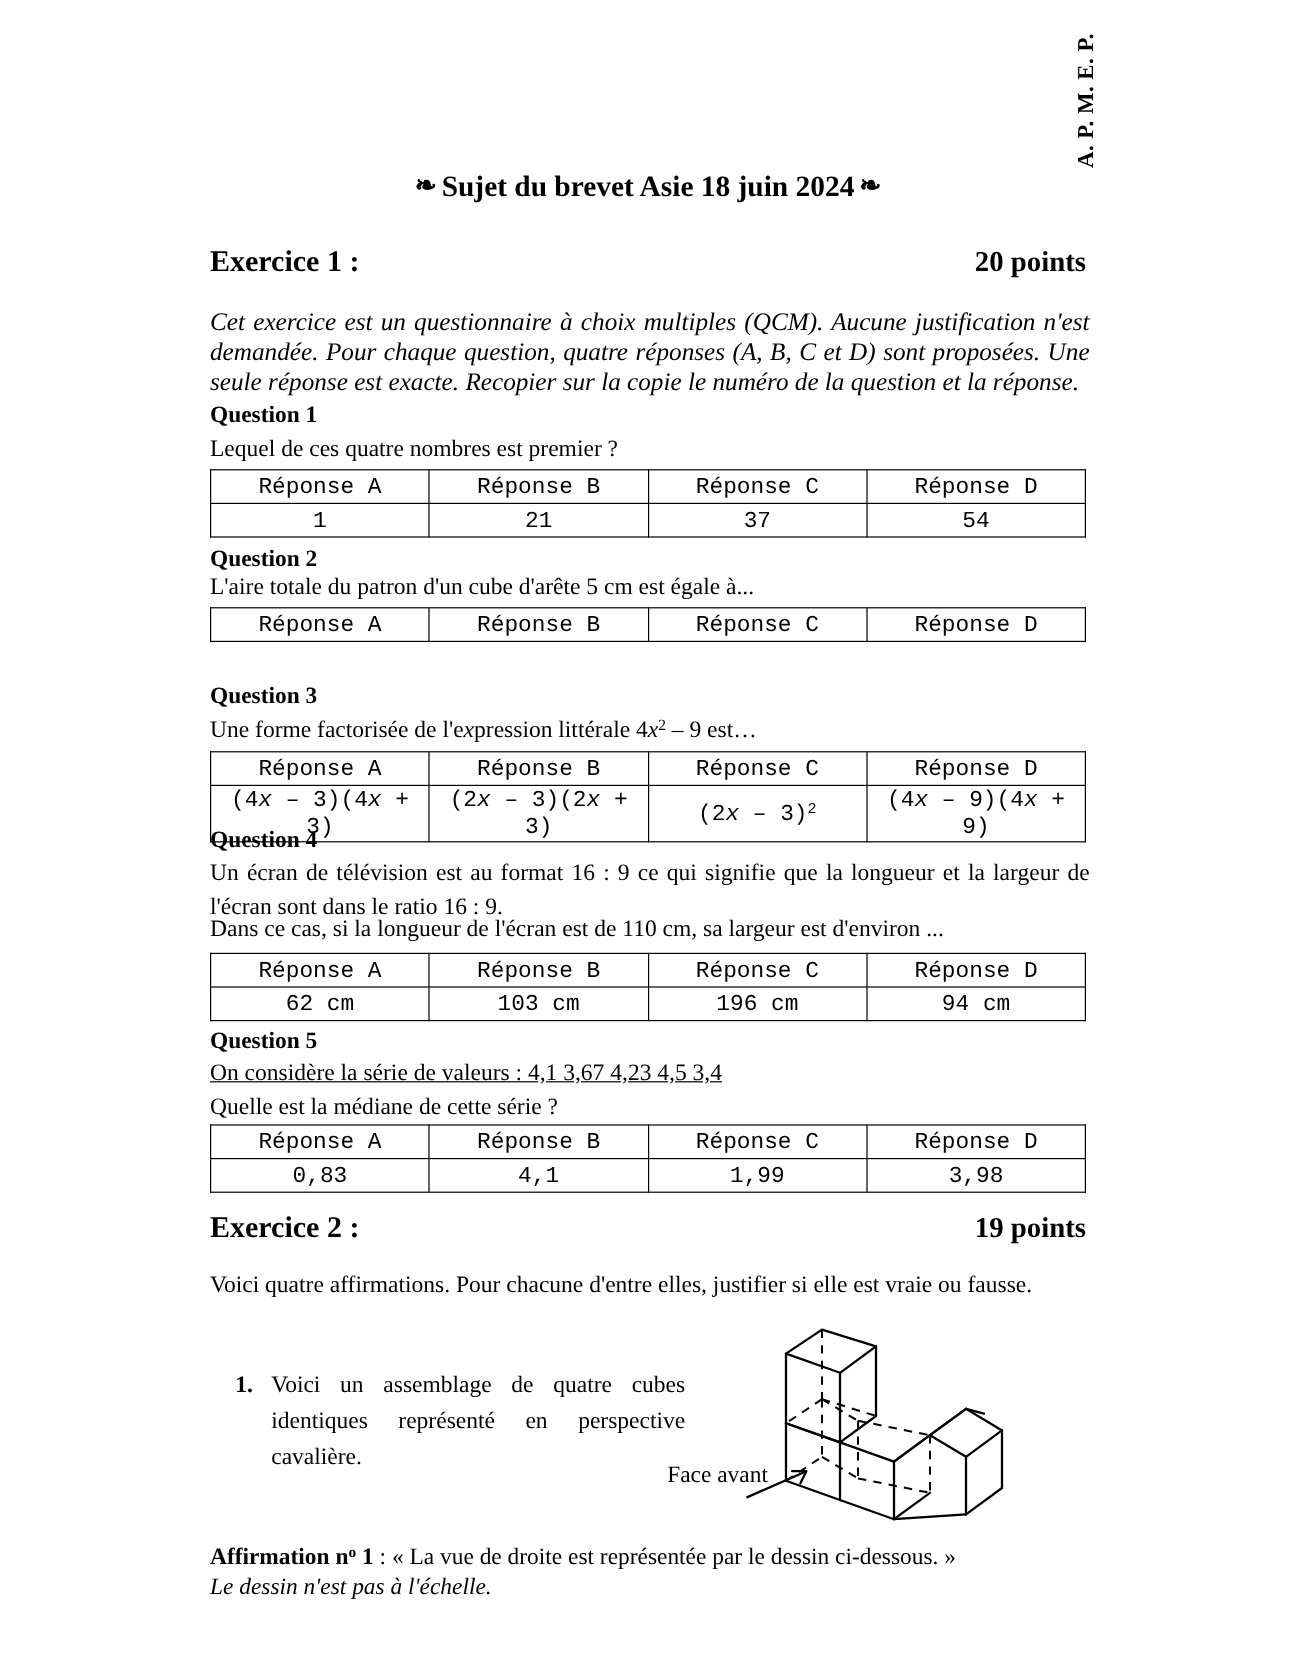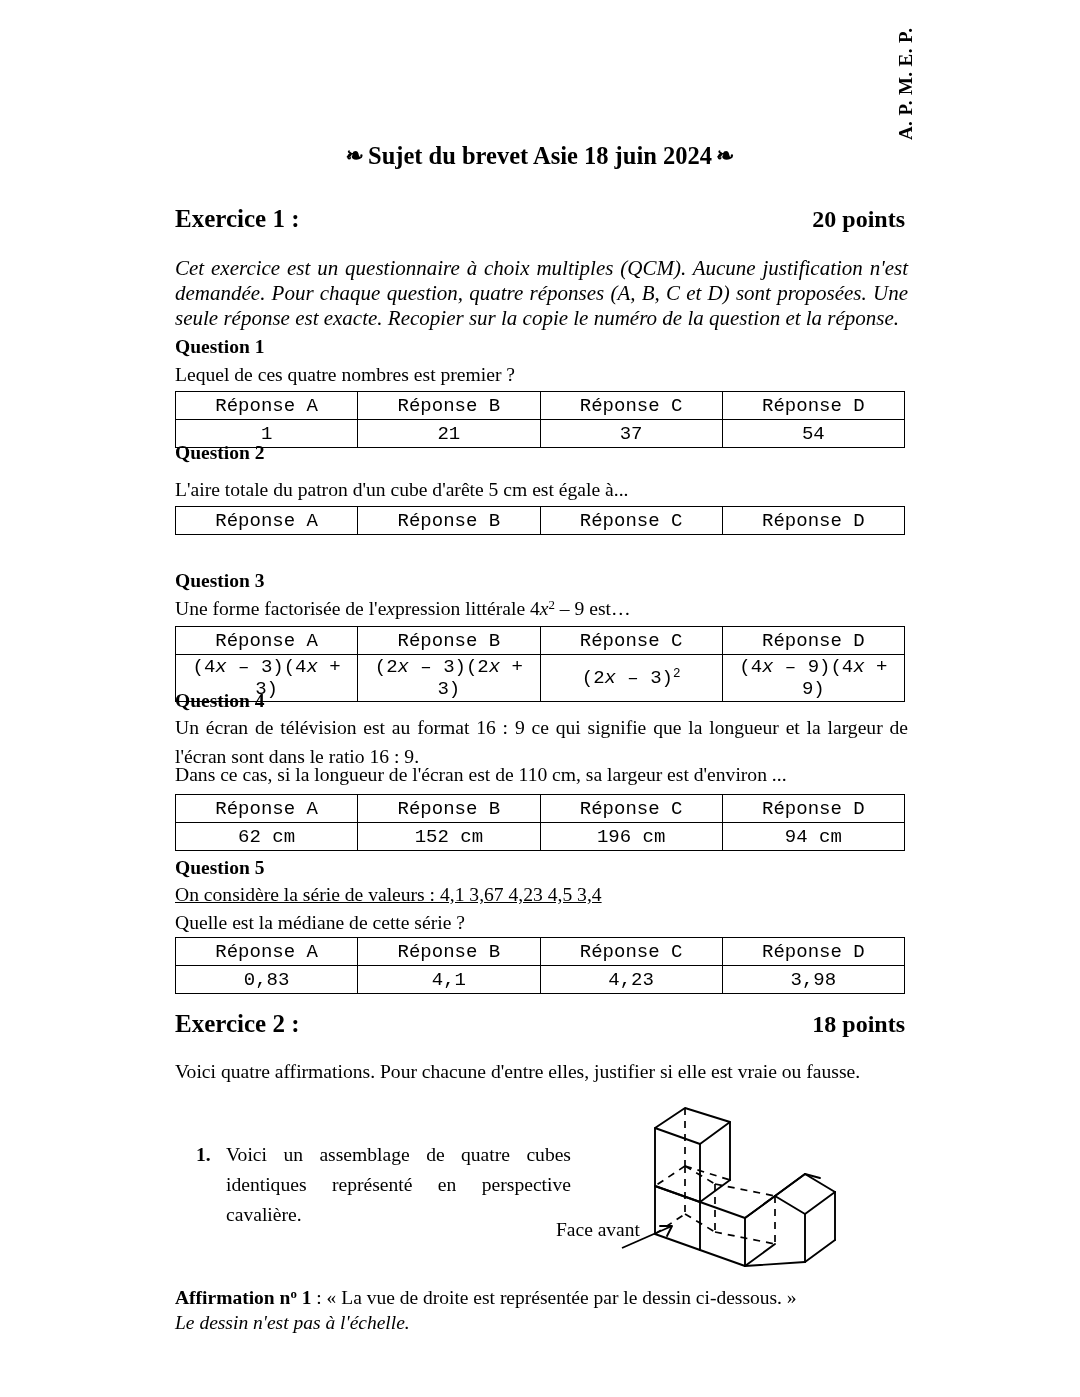--- a/index.html
+++ b/index.html
@@ -192,21 +192,21 @@
     </tr>
     <tr>
       <td>1</td>
       <td>21</td>
       <td>37</td>
       <td>54</td>
     </tr>
   </tbody>
     </table>
 
-  <div class="q-label" style="top:442px;">Question 2</div>
+  <div class="q-label" style="top:456px;">Question 2</div>
   <div class="q-text nojust" style="top:475px;">L'aire totale du patron d'un cube d'arête 5 cm est égale à...</div>
   <table class="qcm" style="top:506px;">
     <tbody>
         <tr class="hdr">
       <td>Réponse A</td>
       <td>Réponse B</td>
       <td>Réponse C</td>
       <td>Réponse D</td>
     </tr>
   </tbody>
@@ -237,50 +237,50 @@
   <table class="qcm" style="top:794px;">
     <tbody>
         <tr class="hdr">
       <td>Réponse A</td>
       <td>Réponse B</td>
       <td>Réponse C</td>
       <td>Réponse D</td>
     </tr>
     <tr>
       <td>62 cm</td>
-      <td>152 cm</td>
+      <td>103 cm</td>
       <td>196 cm</td>
       <td>94 cm</td>
     </tr>
   </tbody>
     </table>
 
   <div class="q-label" style="top:857px;">Question 5</div>
   <div class="q-text nojust" style="top:880px;text-decoration:underline;">On considère la série de valeurs :    4,1    3,67    4,23    4,5    3,4</div>
   <div class="q-text nojust" style="top:908px;">Quelle est la médiane de cette série ?</div>
   <table class="qcm" style="top:937px;">
     <tbody>
         <tr class="hdr">
       <td>Réponse A</td>
       <td>Réponse B</td>
       <td>Réponse C</td>
       <td>Réponse D</td>
     </tr>
     <tr>
       <td>0,83</td>
       <td>4,1</td>
-      <td>4,23</td>
+      <td>1,99</td>
       <td>3,98</td>
     </tr>
   </tbody>
     </table>
 
   <div class="ex-head" style="top:1010px;">
     <span>Exercice 2 :</span>
-    <span class="pts">18 points</span>
+    <span class="pts">19 points</span>
   </div>
 
   <div class="q-text nojust" style="top:1057px;">Voici quatre affirmations. Pour chacune d'entre elles, justifier si elle est vraie ou fausse.</div>
 
   <div class="list-item" style="top:1140px;">
     <span class="list-num">1.</span>
     <span>Voici un assemblage de quatre cubes identiques représenté en perspective cavalière.</span>
   </div>
 
   <div class="figure">

